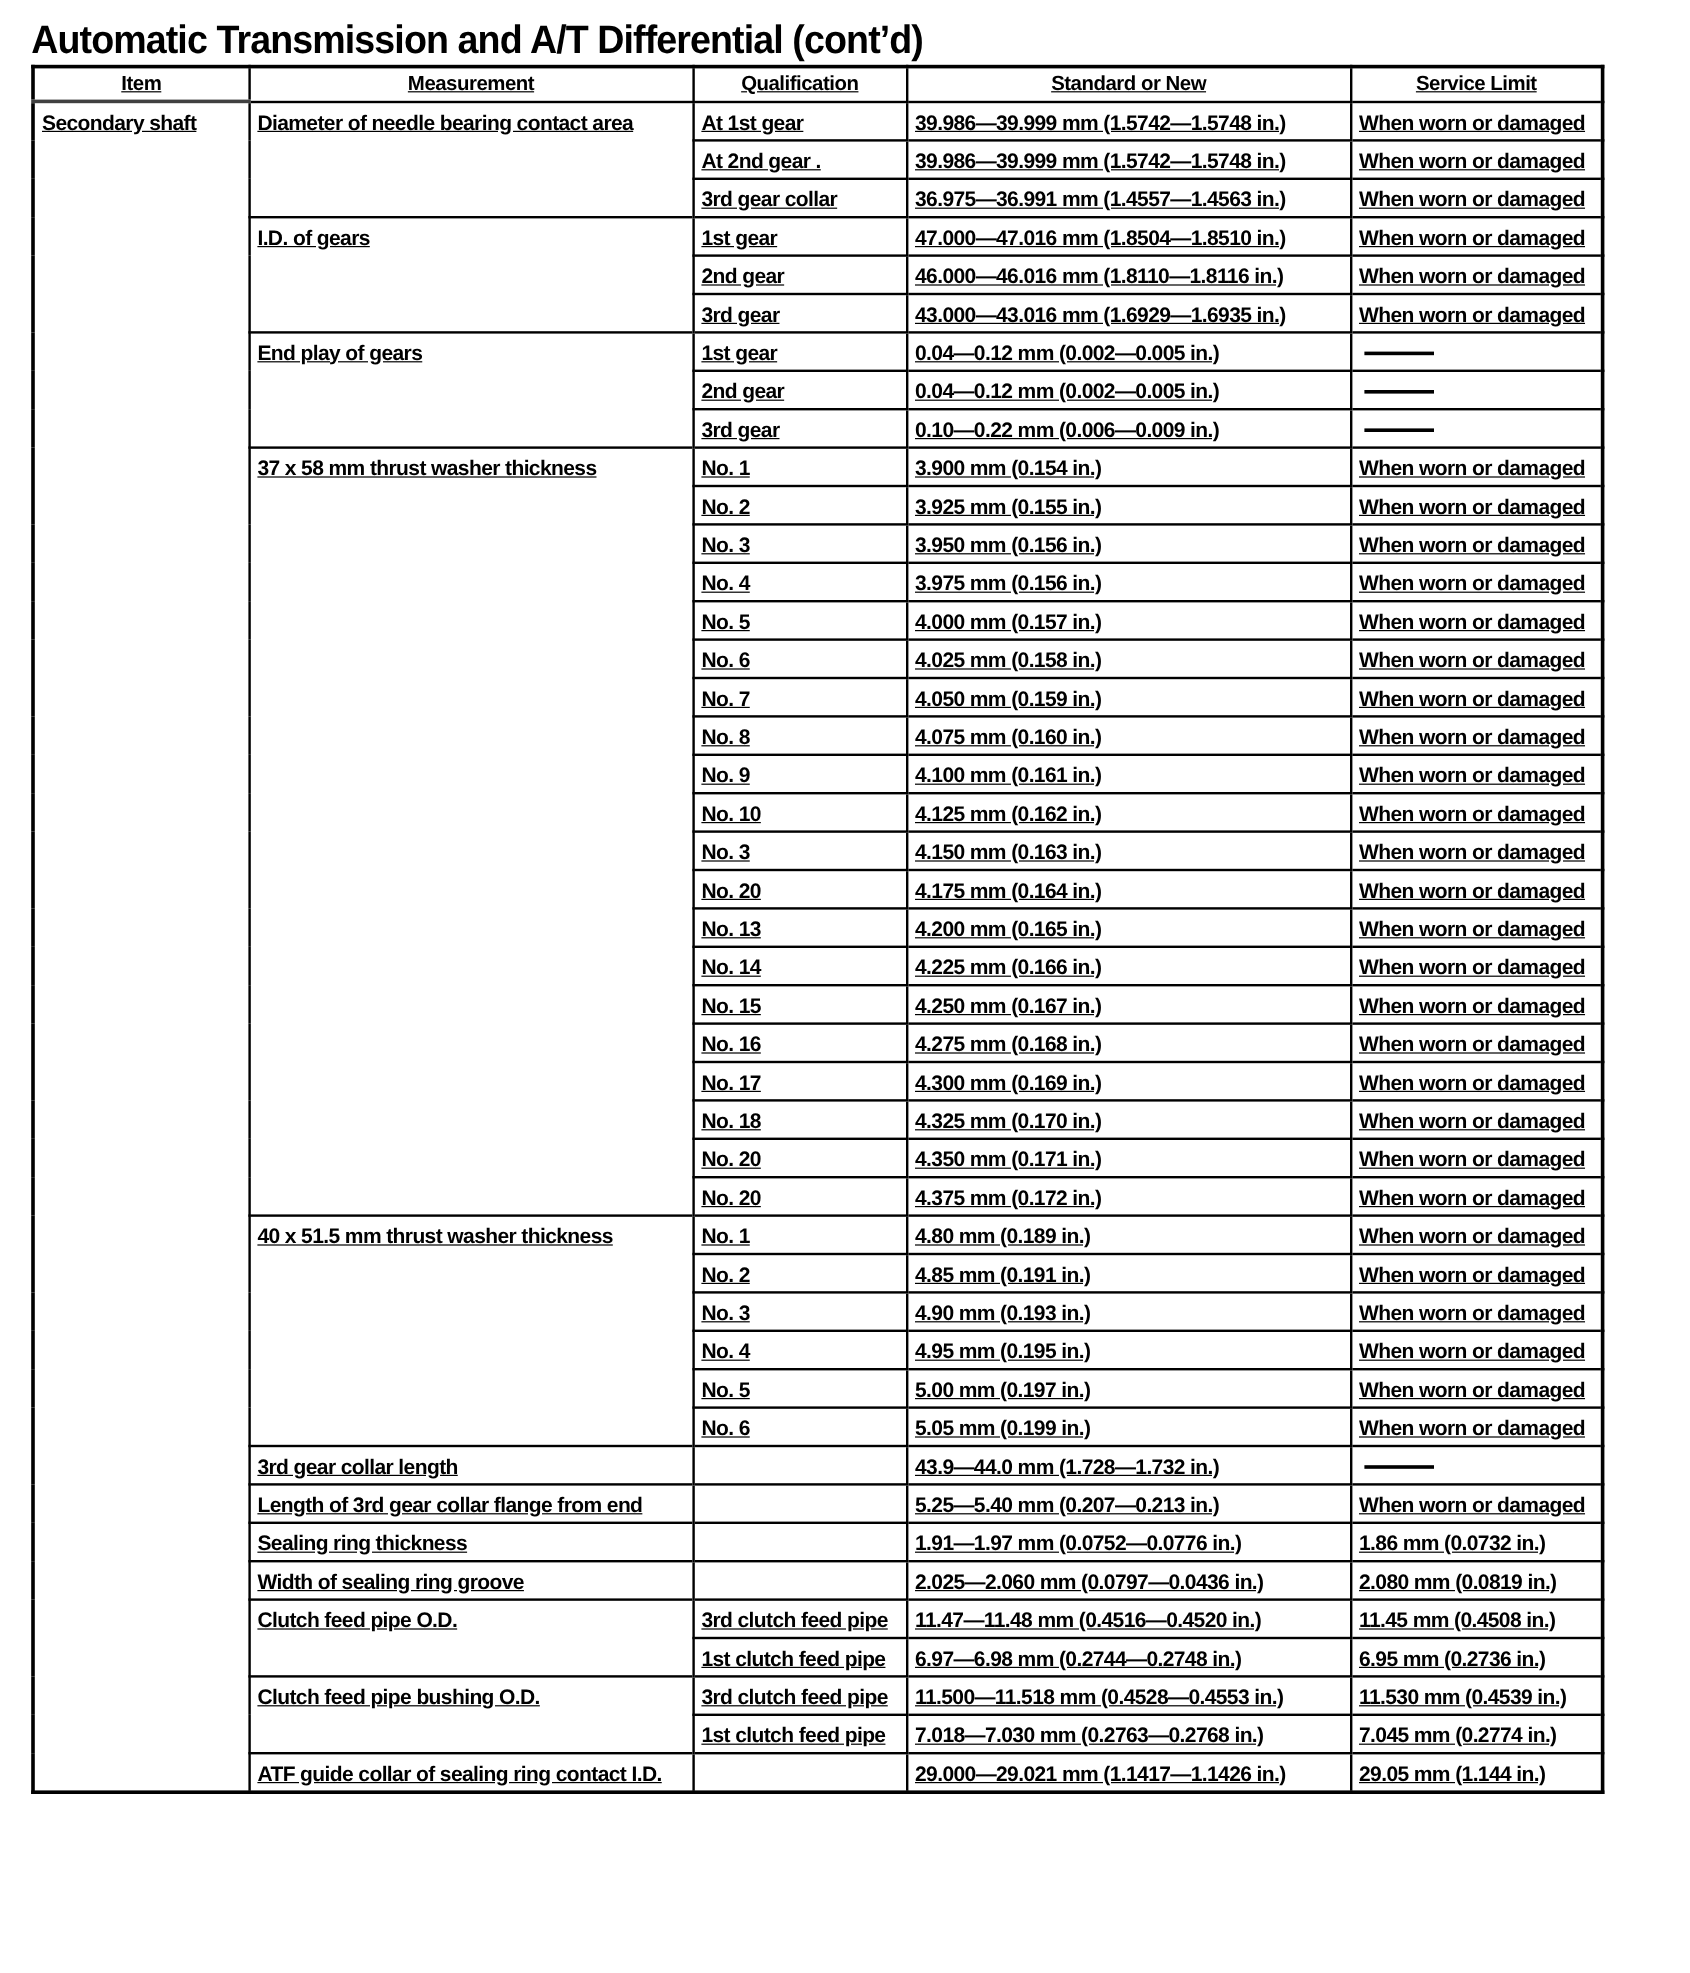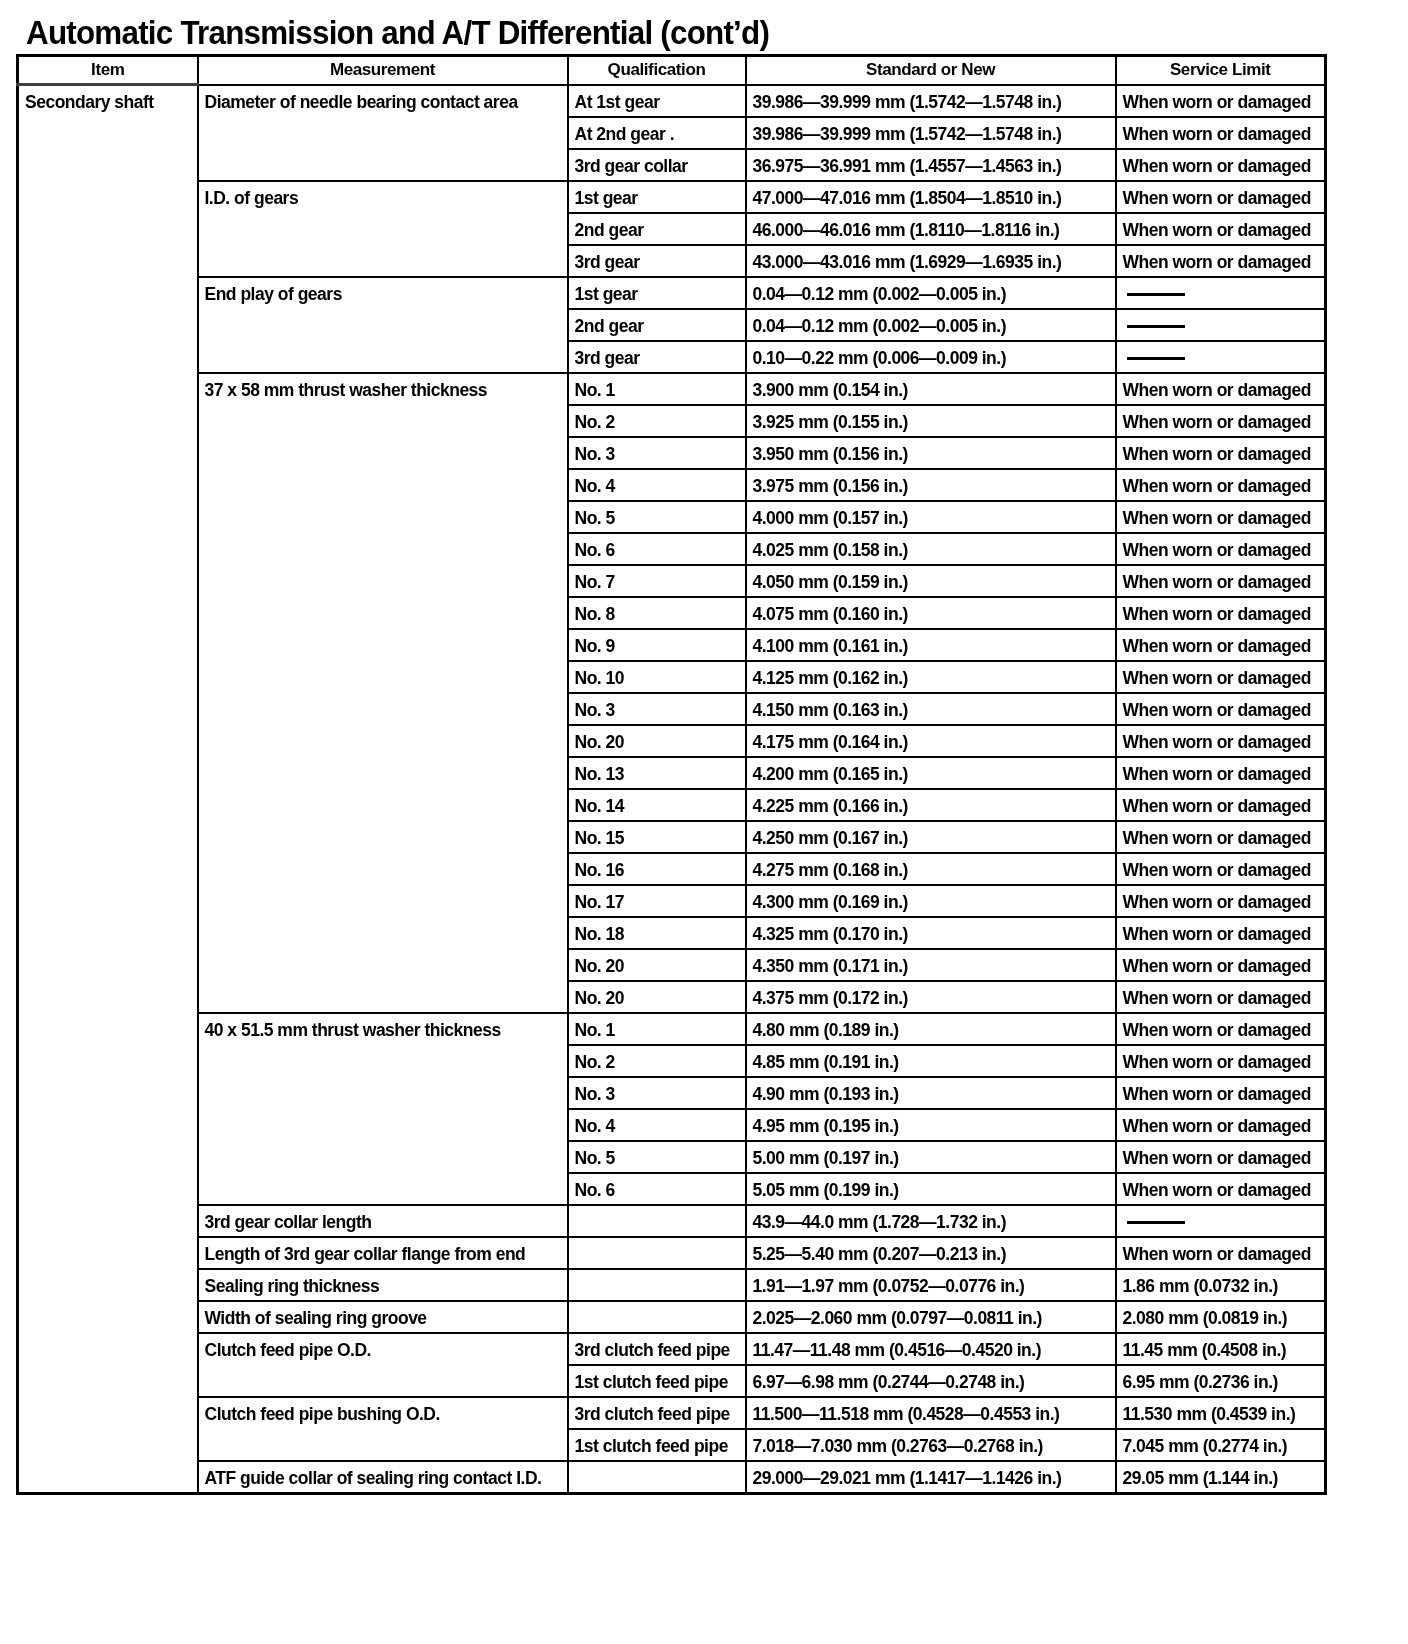--- a/index.html
+++ b/index.html
@@ -7,24 +7,25 @@
     width: 1408px; height: 1644px; position: relative; overflow: hidden;
     font-family: "Liberation Sans", "DejaVu Sans", sans-serif; color: #000;
   }
   .title {
     position: absolute; left: 26px; top: 14px;
     font-size: 33px; font-weight: 700; letter-spacing: -0.8px;
     transform: scaleX(0.95); transform-origin: left top;
     white-space: nowrap;
   }
   table.spec {
-    position: absolute; left: 16px; top: 54px;
+    position: absolute; left: 26px; top: 54px;
     width: 1308px; border-collapse: collapse;
     table-layout: fixed;
     border: 3px solid #000;
+    text-decoration: underline;
   }
   table.spec col.c-item { width: 180px; }
   table.spec col.c-meas { width: 370px; }
   table.spec col.c-qual { width: 178px; }
   table.spec col.c-std  { width: 370px; }
   table.spec col.c-lim  { width: 210px; }
   table.spec th {
     font-size: 17px; font-weight: 700; height: 26px; padding: 0;
     border: 2px solid #000; text-align: center; letter-spacing: -0.4px;
   }
@@ -261,21 +262,21 @@
       </tr>
       <tr>
         <td class="wrap" rowspan="1">Sealing ring thickness</td>
         <td class="wrap"></td>
         <td>1.91—1.97 mm (0.0752—0.0776 in.)</td>
         <td>1.86 mm (0.0732 in.)</td>
       </tr>
       <tr>
         <td class="wrap" rowspan="1">Width of sealing ring groove</td>
         <td class="wrap"></td>
-        <td>2.025—2.060 mm (0.0797—0.0811 in.)</td>
+        <td>2.025—2.060 mm (0.0797—0.0436 in.)</td>
         <td>2.080 mm (0.0819 in.)</td>
       </tr>
       <tr>
         <td class="wrap" rowspan="2">Clutch feed pipe O.D.</td>
         <td class="wrap">3rd clutch feed pipe</td>
         <td>11.47—11.48 mm (0.4516—0.4520 in.)</td>
         <td>11.45 mm (0.4508 in.)</td>
       </tr>
       <tr>
         <td class="wrap">1st clutch feed pipe</td>

